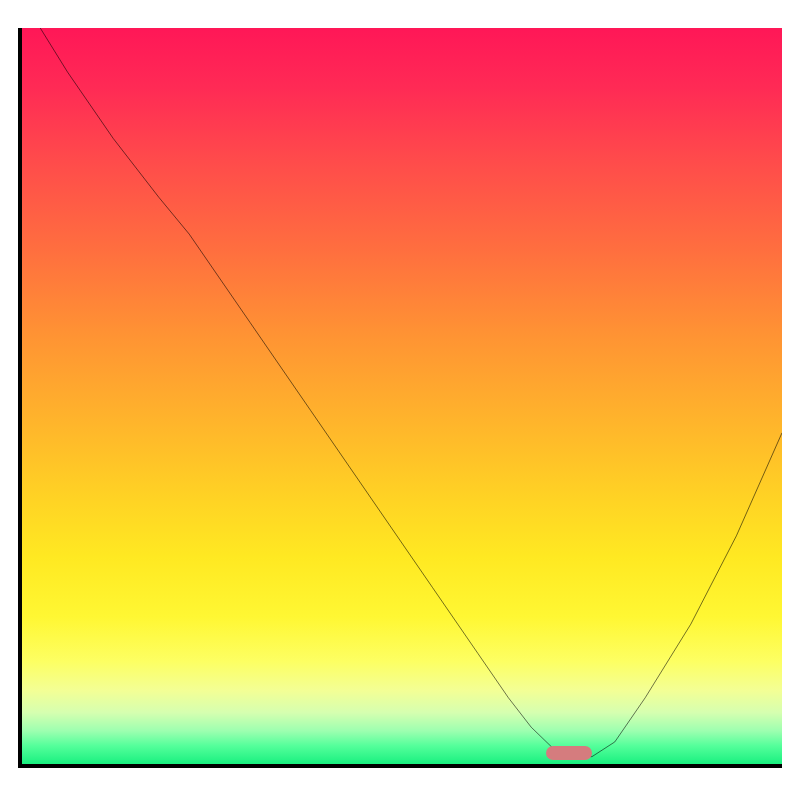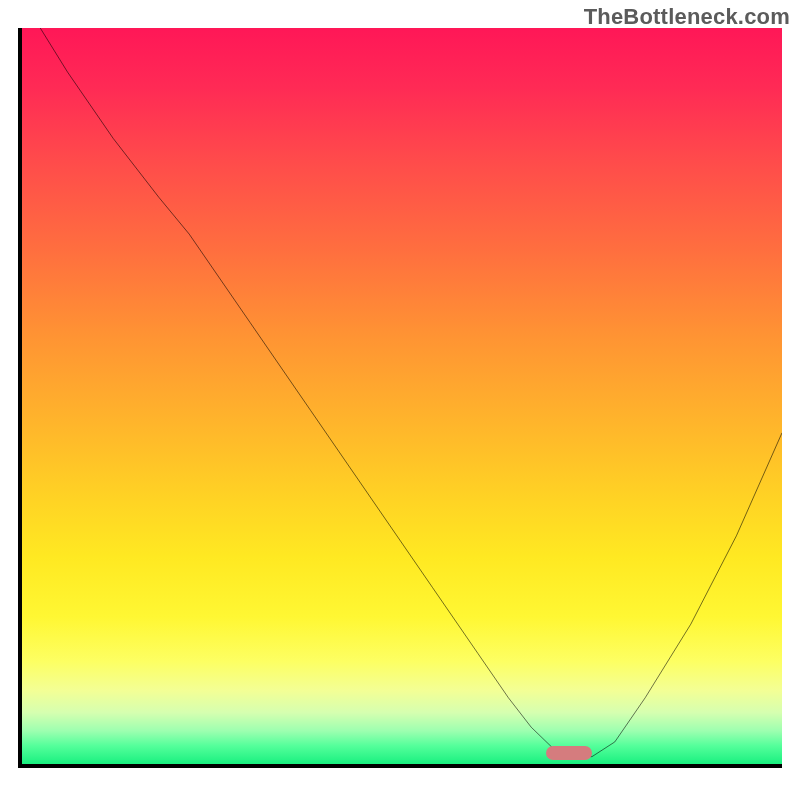--- a/index.html
+++ b/index.html
@@ -73,21 +73,20 @@
     position: absolute;
     background: #d57c7e;
     border-radius: 8px;
   }
 </style>
 </head>
 <body>
 
 <div class="stage">
 
-  <div class="watermark">TheBottleneck.com</div>
 
   <div class="plot-area">
     <div class="gradient"></div>
 
     <svg class="curve-svg" viewBox="0 0 100 100" preserveAspectRatio="none">
       <path id="curve-path" fill="none" stroke="#000" stroke-width="0.55" vector-effect="non-scaling-stroke" d="M 0.00 -4.00 L 6.00 6.00 L 12.00 15.00 L 18.00 23.00 L 22.00 28.00 L 30.00 40.00 L 38.00 52.00 L 46.00 64.00 L 54.00 76.00 L 60.00 85.00 L 64.00 91.00 L 67.00 95.00 L 70.00 98.00 L 72.00 99.00 L 75.00 99.00 L 78.00 97.00 L 82.00 91.00 L 88.00 81.00 L 94.00 69.00 L 100.00 55.00"></path>
     </svg>
 
     <div class="marker" id="marker" style="left: 524.4px; top: 717.6px; width: 45.6px; height: 14.72px;"></div>
   </div>

